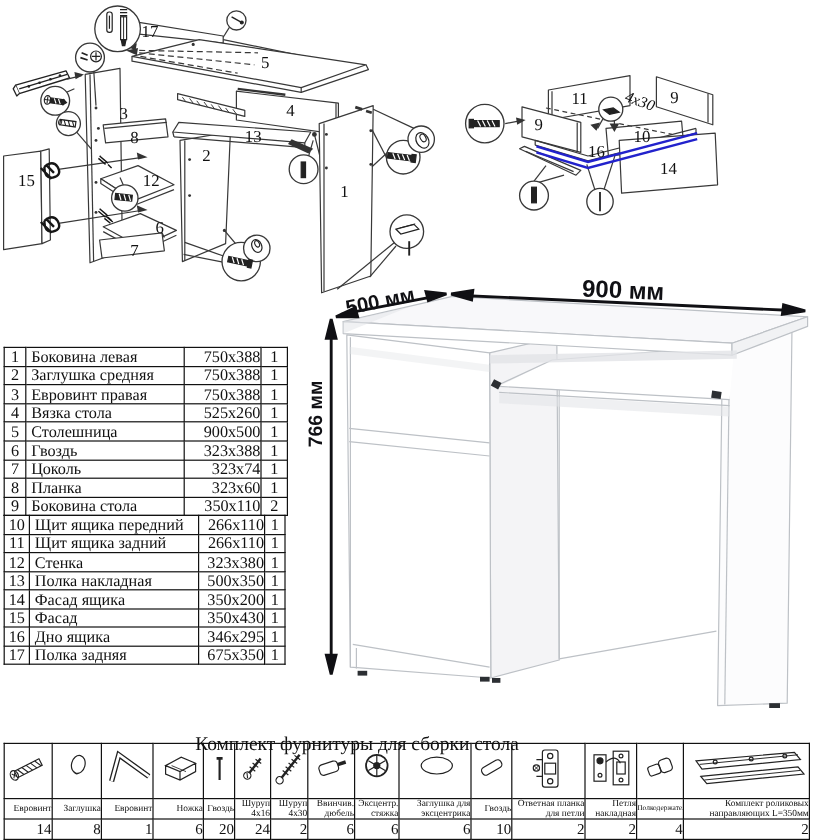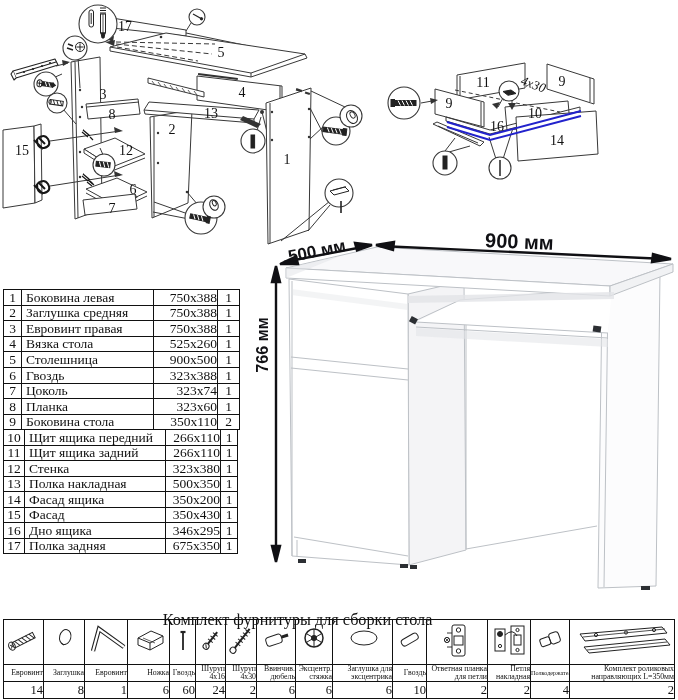--- a/index.html
+++ b/index.html
@@ -610,21 +610,21 @@
           <td class="lbl">Ответная планка<br>для петли</td>
 <td class="lbl">Петля<br>накладная</td>
           <td class="lbl" style="font-size:6.2px;">Полкодержатель</td>
           <td class="lbl">Комплект роликовых<br>направляющих L=350мм</td>
 </tr>
 <tr style="height:17px">
 <td class="qty">14</td>
           <td class="qty">8</td>
           <td class="qty">1</td>
           <td class="qty">6</td>
-<td class="qty">60</td>
+<td class="qty">20</td>
           <td class="qty">24</td>
           <td class="qty">2</td>
           <td class="qty">6</td>
 <td class="qty">6</td>
           <td class="qty">6</td>
           <td class="qty">10</td>
           <td class="qty">2</td>
 <td class="qty">2</td>
           <td class="qty">4</td>
           <td class="qty">2</td>

